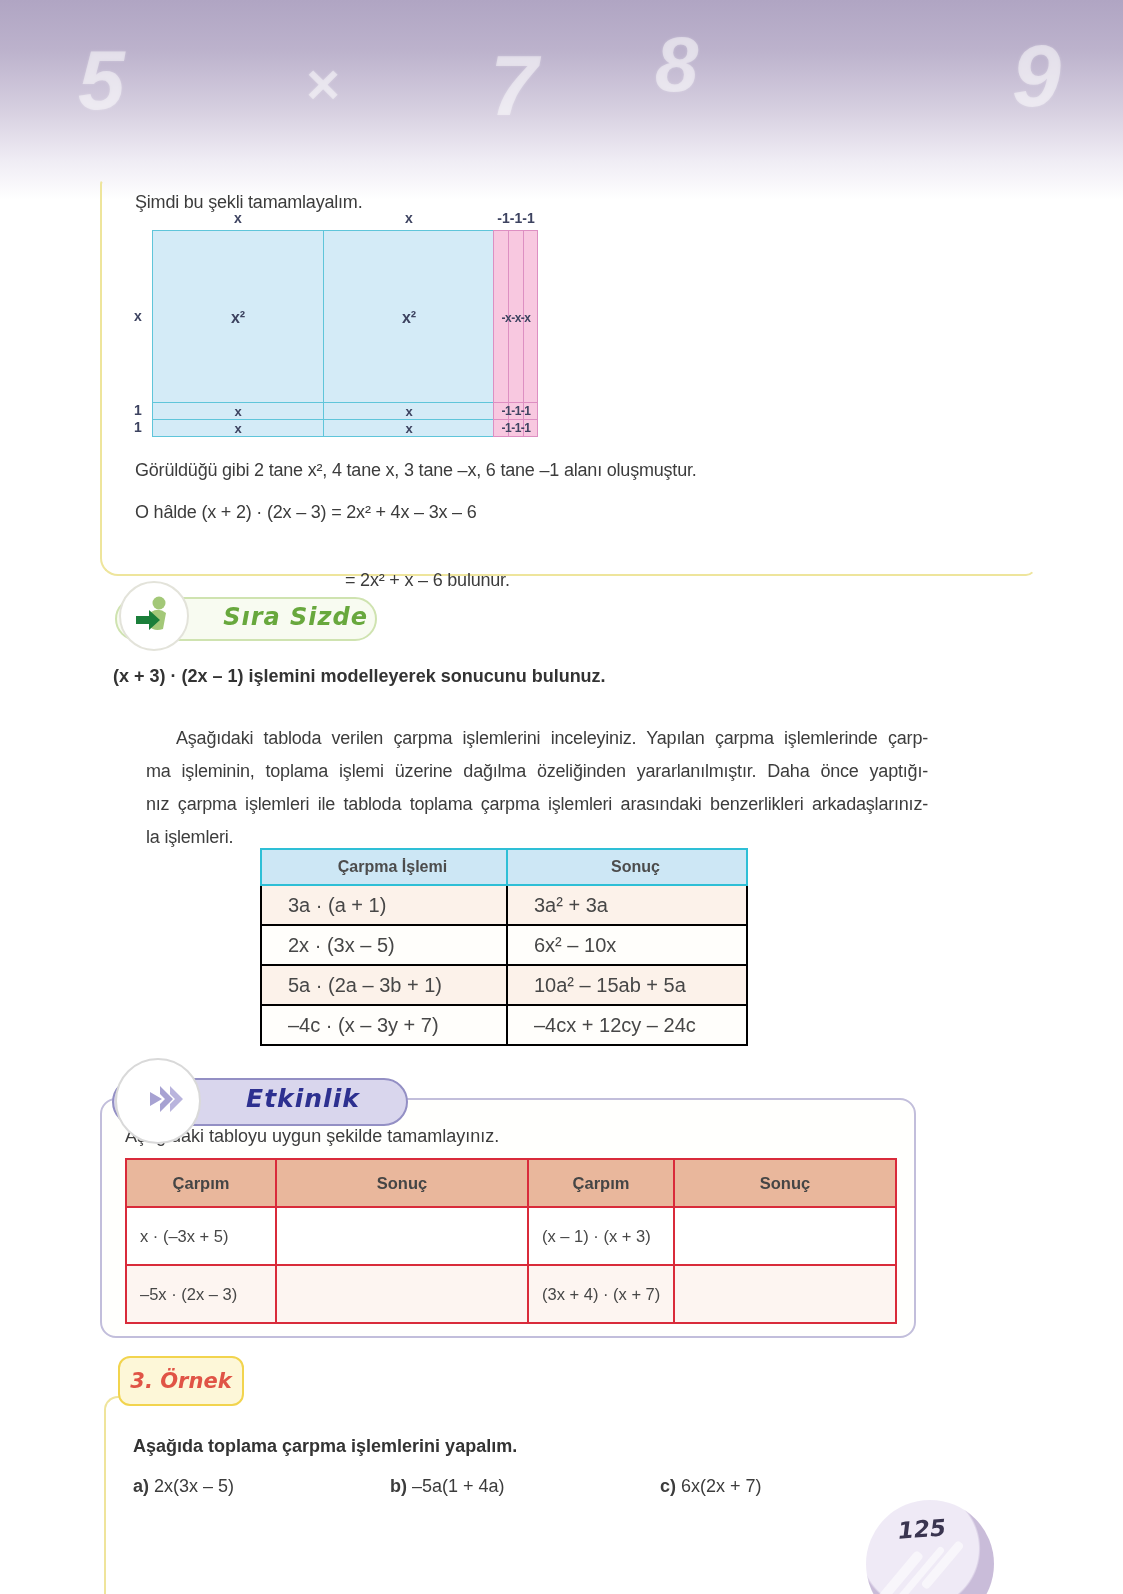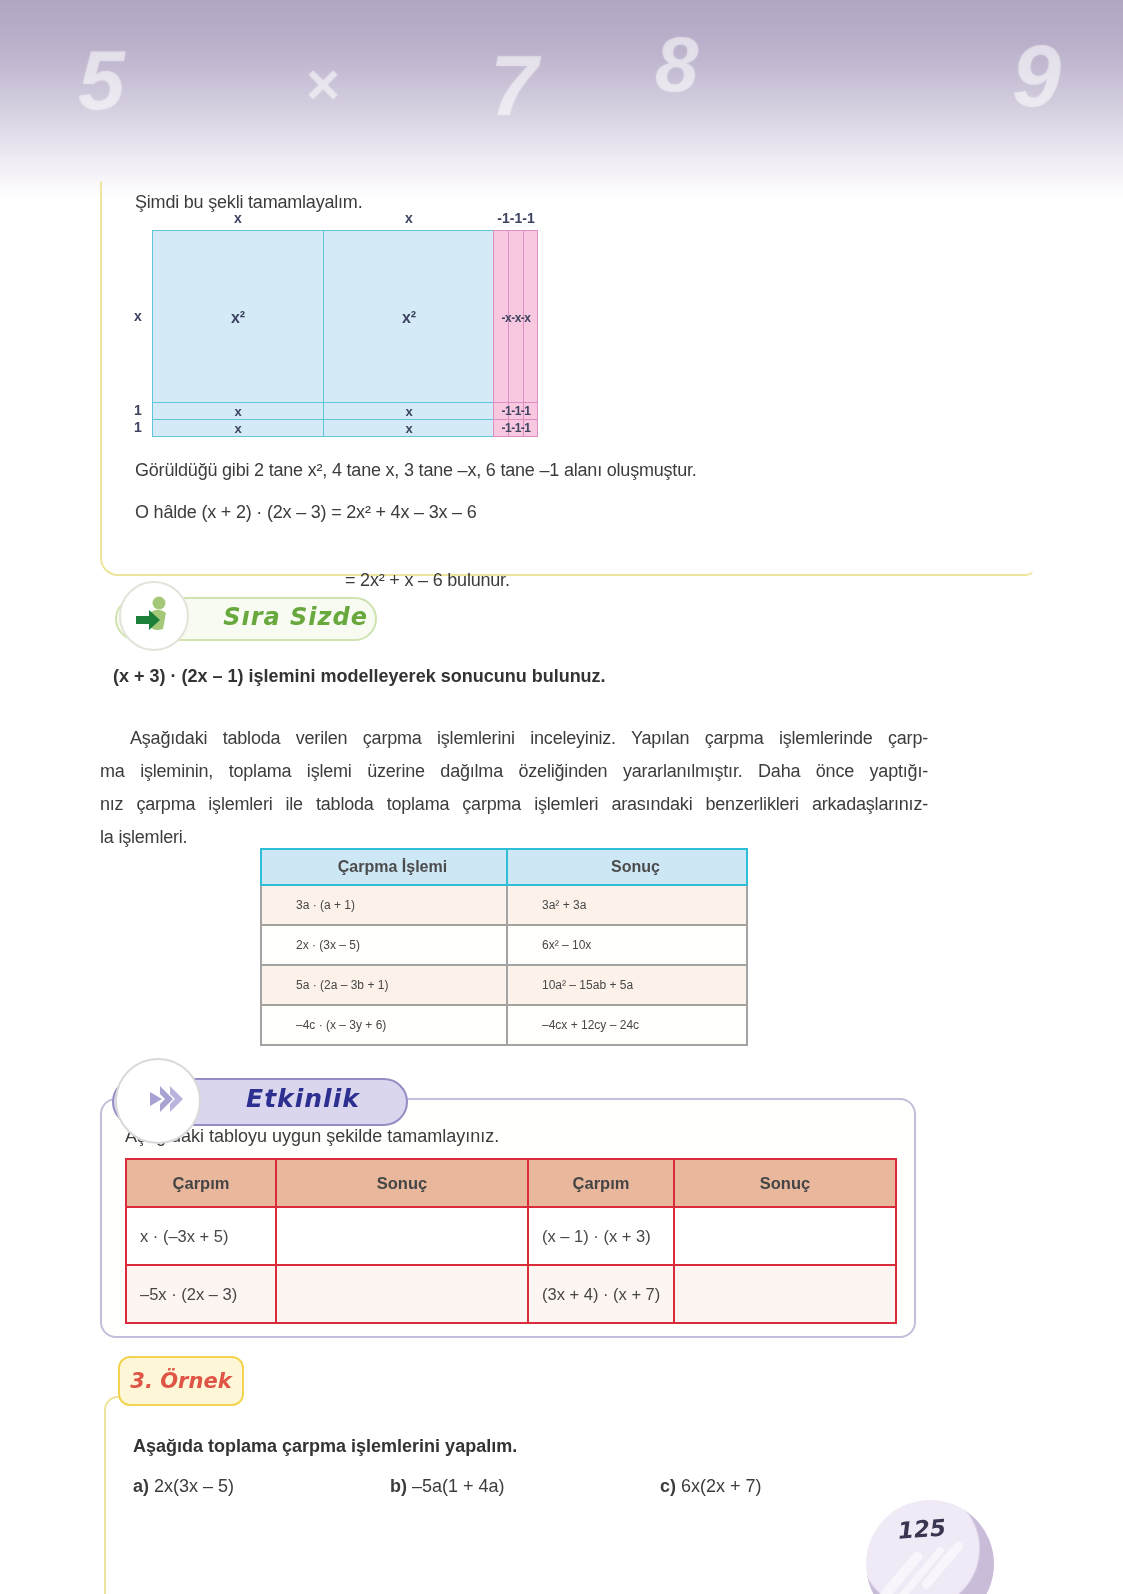--- a/index.html
+++ b/index.html
@@ -53,33 +53,33 @@
   }
   .sira-title{
     left:208px;top:603px;width:160px;text-align:right;z-index:3;
     font-size:24px;font-style:italic;font-weight:bold;color:#68a83d;
     font-family:"DejaVu Sans","Liberation Sans",sans-serif;letter-spacing:1px;
   }
   .task{left:113px;top:666px;font-weight:bold;font-size:18px;color:#333;}
 
   
   .para{left:100px;top:722px;width:828px;}
-  .para-line{font-size:18px;line-height:33px;color:#3c3c3c;text-align:justify;text-align-last:justify;letter-spacing:-0.2px;}
+  .para-line{font-size:18px;line-height:33px;color:#3c3c3c;text-align:justify;text-align-last:justify;letter-spacing:-0.2px;margin-left:46px;}
   .para-line.first{text-indent:30px;}
   .para-line.last{text-align:left;text-align-last:left;}
 
   
   .t1{left:260px;top:848px;border-collapse:collapse;table-layout:fixed;width:486px;}
   .t1 th{
     background:#cde7f5;color:#4c4c4c;font-size:16px;font-weight:bold;
     border:2px solid #2ebfd6;height:32px;padding-left:18px;
   }
   .t1 td{
-    border:2px solid #a3a3a3;font-size:12px;color:#474747;height:36px;
-    padding-left:34px;background:#fffefb;
+    border:2px solid #000000;font-size:20px;color:#474747;height:36px;
+    padding-left:26px;background:#fffefb;
   }
   .t1 tr:nth-child(even) td{background:#fcf2ea;}
 
   
   .etk-box{
     left:100px;top:1098px;width:812px;height:236px;
     border:2.5px solid #c2bedb;border-radius:16px;background:#fffffd;
   }
   .etk-pill{
     left:112px;top:1078px;width:292px;height:44px;border-radius:24px;
@@ -233,21 +233,21 @@
   </tr>
   <tr>
     <td>2x · (3x – 5)</td>
     <td>6x² – 10x</td>
   </tr>
   <tr>
     <td>5a · (2a – 3b + 1)</td>
     <td>10a² – 15ab + 5a</td>
   </tr>
   <tr>
-    <td>–4c · (x – 3y + 6)</td>
+    <td>–4c · (x – 3y + 7)</td>
     <td>–4cx + 12cy – 24c</td>
   </tr>
 </tbody>
   </table>
 
 <div class="abs etk-box"></div>
 <div class="abs etk-pill"></div>
 <div class="abs etk-circle">
   <span>
     <svg width="52" height="52" viewBox="0 0 52 52">

